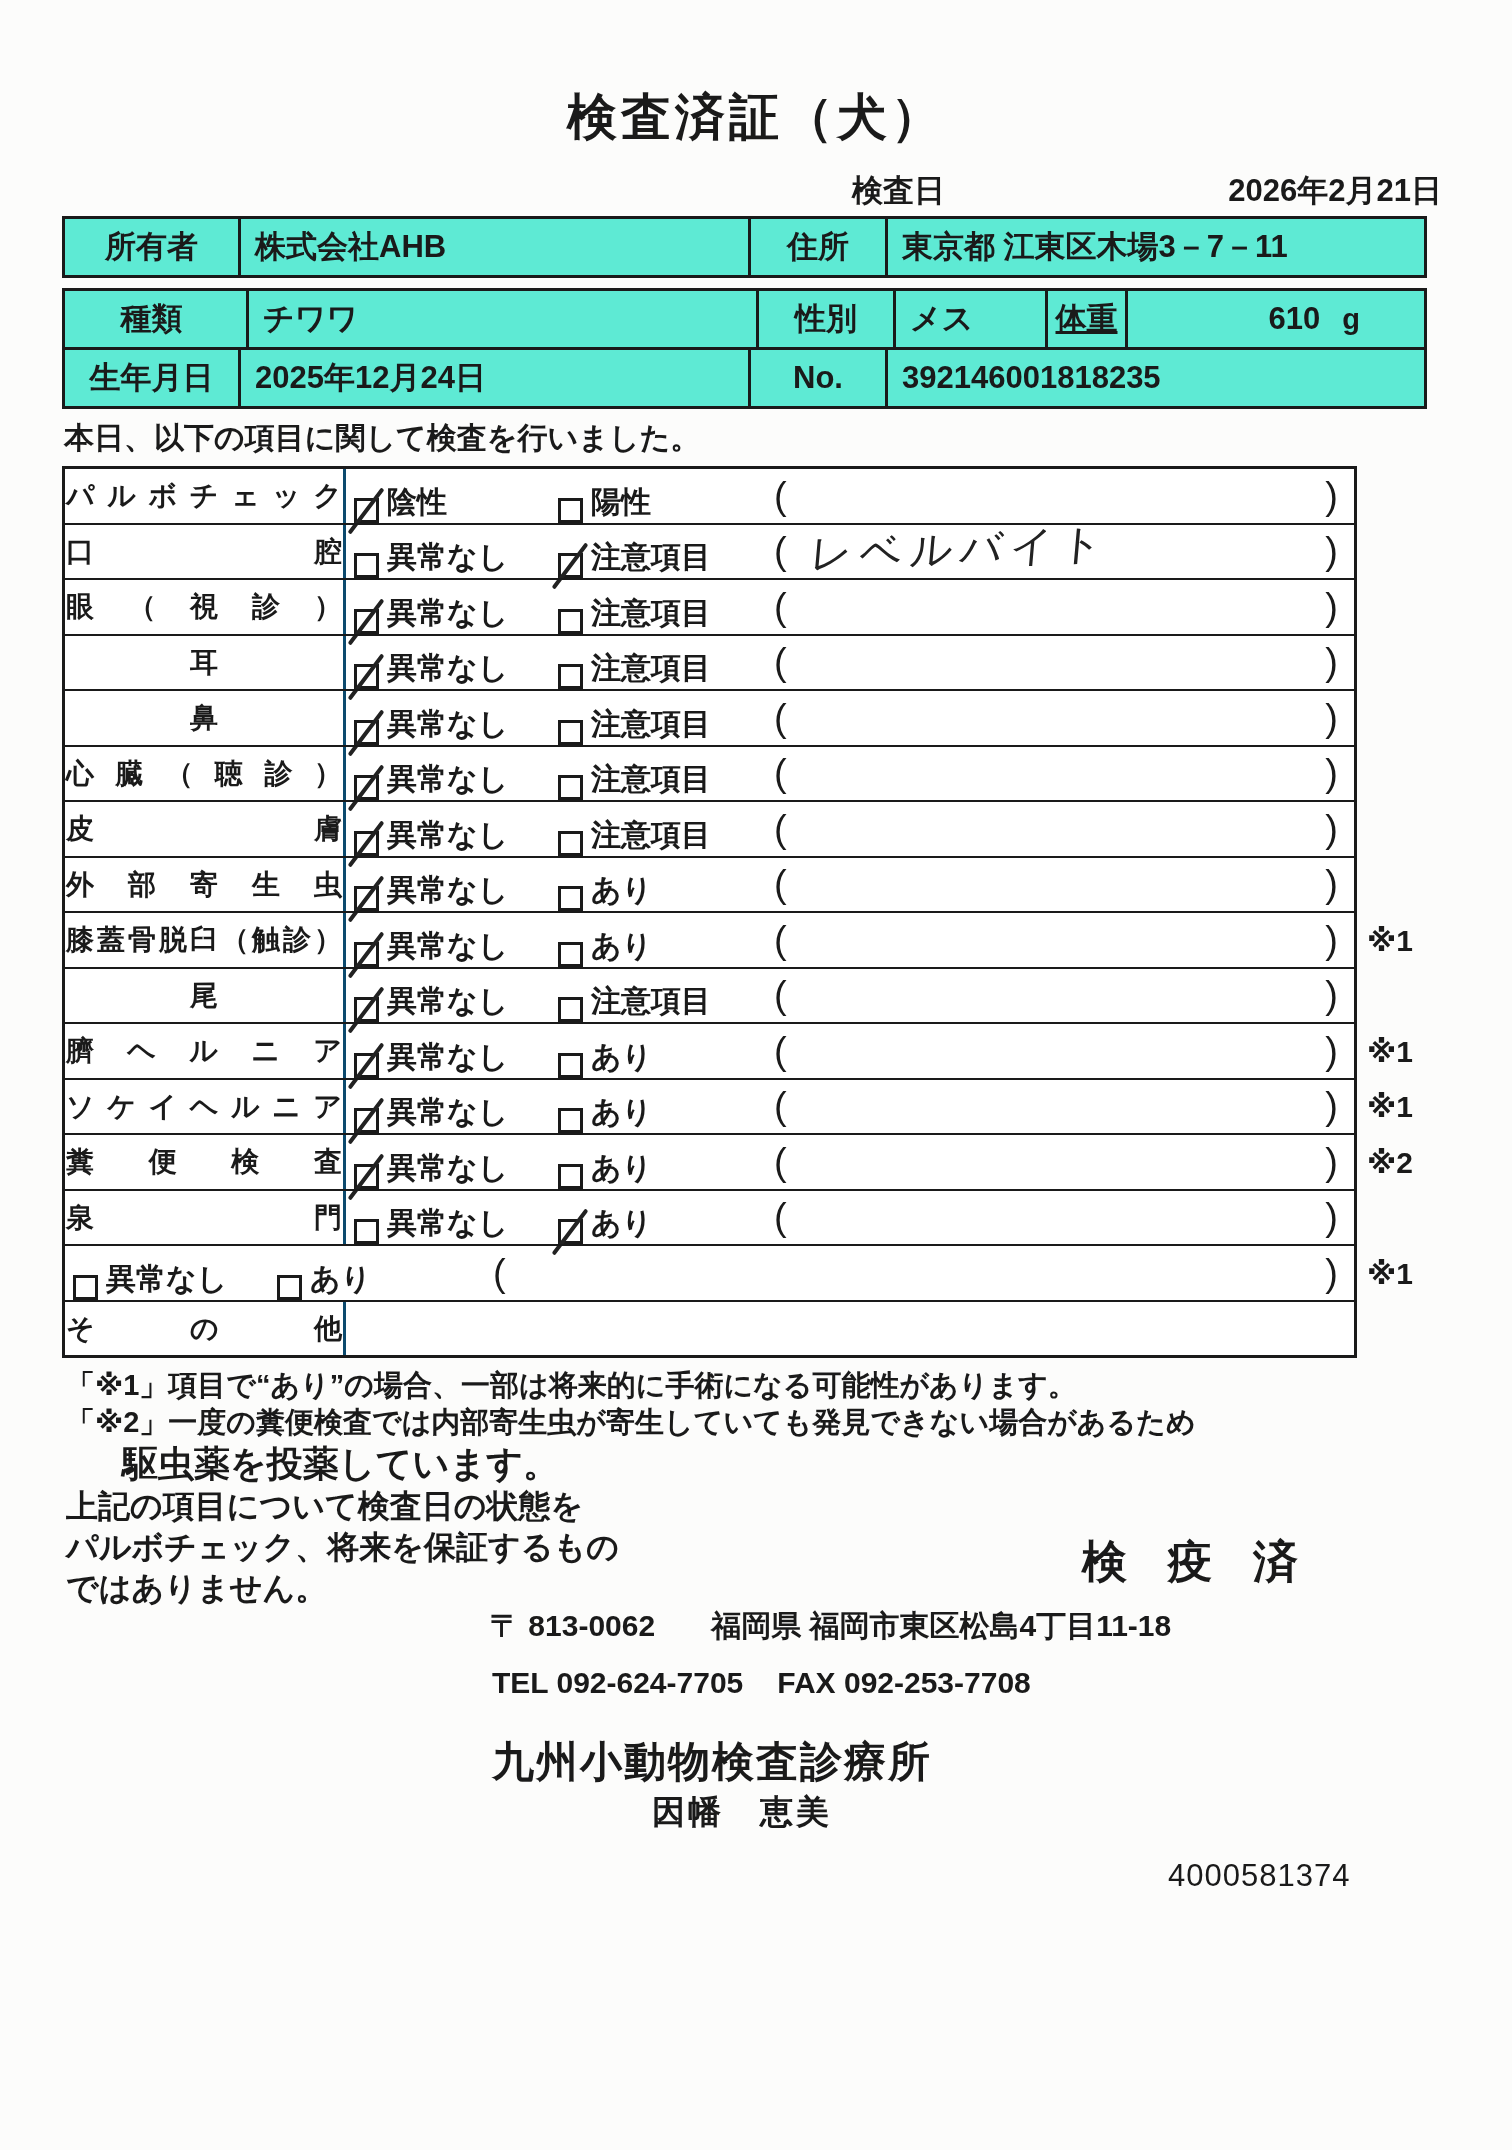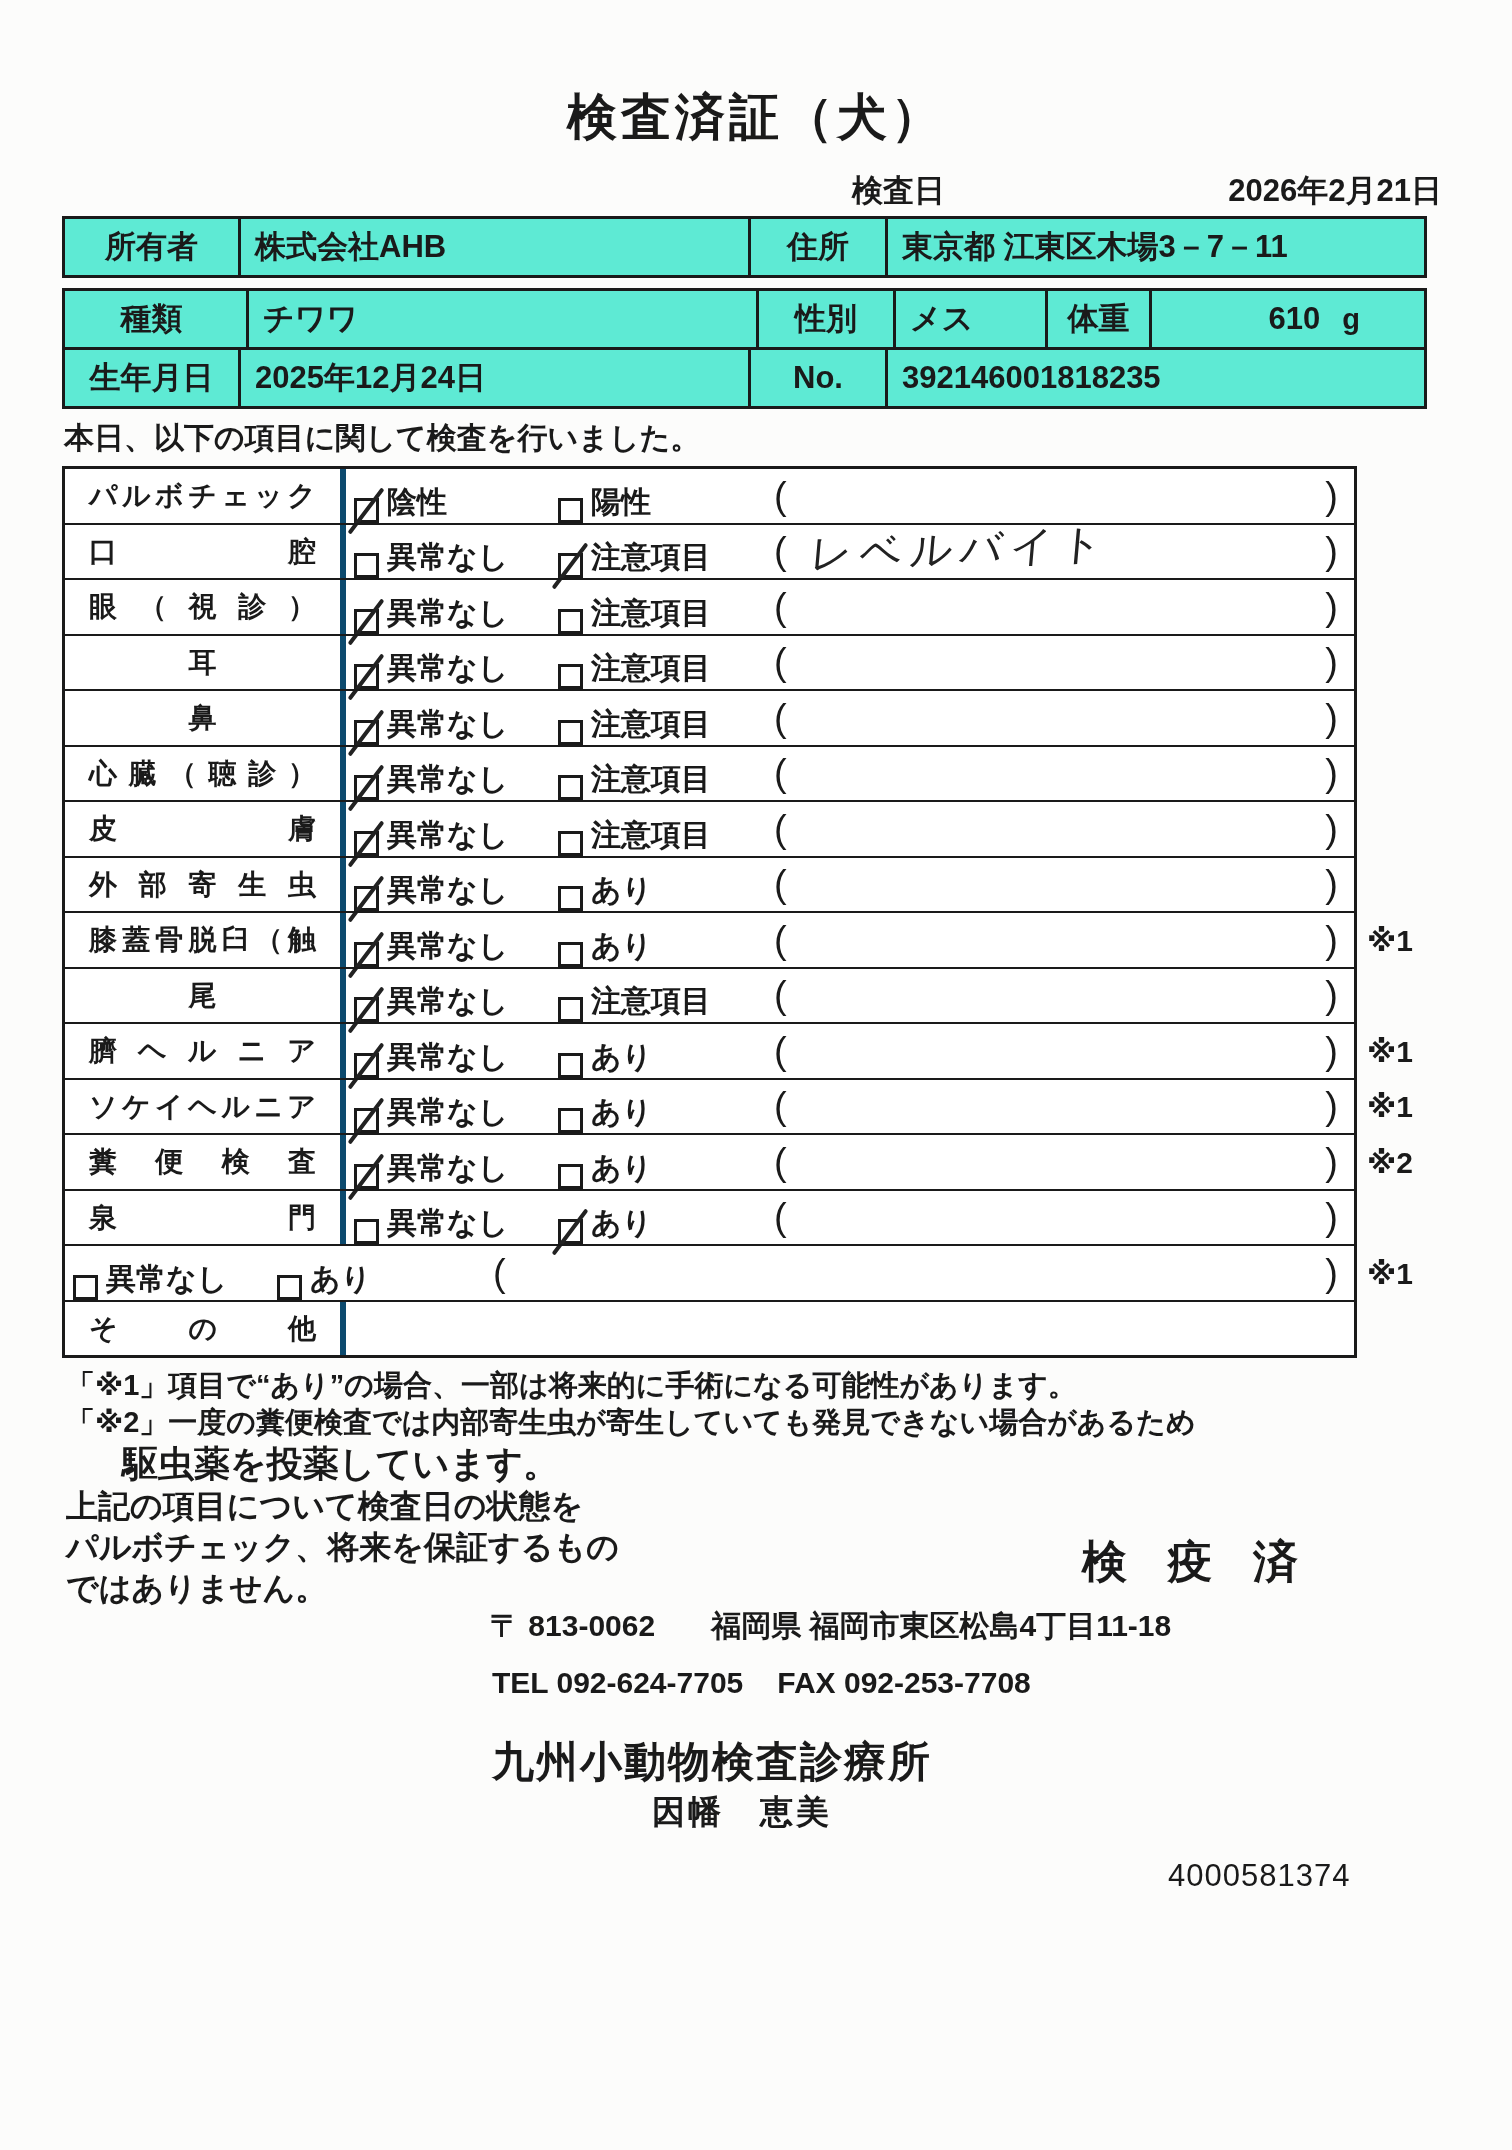--- a/index.html
+++ b/index.html
@@ -25,22 +25,22 @@
   .tcell.right{justify-content:flex-end;padding-right:64px;}
   .unit{margin-left:22px;font-size:29px;}
 
   .intro{position:absolute;top:418px;left:64px;font-size:30px;}
 
   
   .main-table{position:absolute;top:466px;left:62px;width:1295px;
     border:3px solid #1a1a1a;box-sizing:border-box;background:#fff;}
   .irow{display:flex;height:53.5px;position:relative;}
   .irow + .irow{border-top:2px solid #1a1a1a;}
-  .ilabel{width:281px;box-sizing:border-box;border-right:6px solid #0c4a6e;
-    padding:0 24px;font-size:28px;line-height:53px;
+  .ilabel{width:281px;box-sizing:border-box;border-right:3px solid #0c4a6e;
+    padding:0 1px;font-size:28px;line-height:53px;
     text-align:justify;text-align-last:justify;overflow:hidden;}
   .ilabel.center{text-align:center;text-align-last:center;}
   .icontent{position:relative;flex:1;}
   .grp{position:absolute;top:0;height:100%;display:flex;align-items:flex-end;}
   .g1{left:8px;}
   .g2{left:212px;}
   .cb{width:25px;height:25px;border:3px solid #1a1a1a;box-sizing:border-box;
     position:relative;margin-right:8px;flex:0 0 auto;}
   .cb .slash{display:none;}
   .cb.checked .slash{display:block;position:absolute;left:7px;top:-18px;width:4px;height:56px;
@@ -84,21 +84,21 @@
     <div class="tcell" style="flex:1;">東京都 江東区木場3－7－11</div>
   </div>
 </div>
 
 <div class="itable" style="top:288px;width:1365px;">
   <div class="trow">
     <div class="tcell lab" style="width:173px;">種類</div>
     <div class="tcell" style="width:510px;margin-left:8px;">チワワ</div>
     <div class="tcell lab" style="width:137px;">性別</div>
     <div class="tcell" style="width:152px;">メス</div>
-    <div class="tcell lab" style="width:104px;">体重</div>
+    <div class="tcell lab" style="width:80px;text-decoration:underline;">体重</div>
     <div class="tcell right" style="flex:1;">
       <span>610</span>
       <span class="unit">g</span>
     </div>
   </div>
   <div class="trow">
     <div class="tcell lab" style="width:173px;">生年月日</div>
     <div class="tcell" style="width:510px;">2025年12月24日</div>
     <div class="tcell lab" style="width:137px;">No.</div>
     <div class="tcell" style="flex:1;">392146001818235</div>

